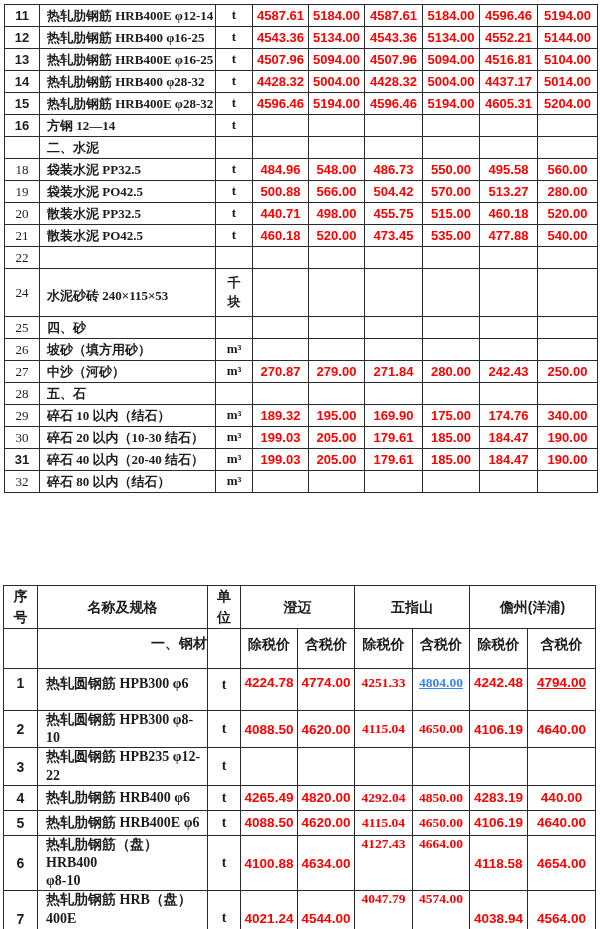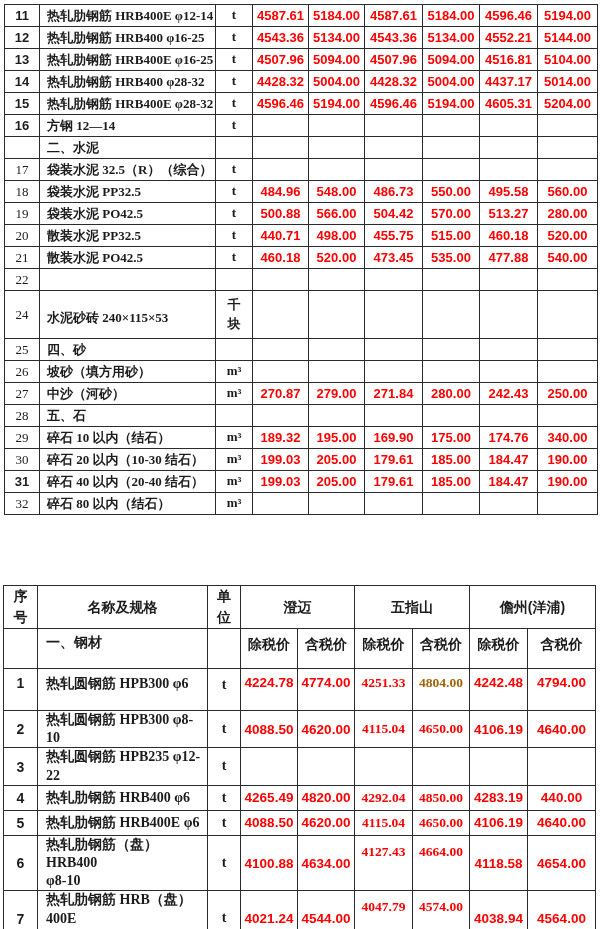--- a/index.html
+++ b/index.html
@@ -30,26 +30,26 @@
   .t2 tr.sub td{vertical-align:top;padding-top:5px;}
   .t2 tr.r1{height:42px;}
   .t2 tr.r1 td{vertical-align:top;padding-top:6px;}
   .t2 tr.two6{height:38px;}
   .t2 tr.two7{height:36px;}
   .t2 td.hc{text-align:center;font-weight:700;font-size:14px;white-space:pre-line;line-height:1.5;}
   .t2 td.no{text-align:center;font-size:14px;}
   .t2 td.no.b{font-weight:700;}
   .t2 td.name{text-align:left;padding-left:8px;font-family:"Liberation Serif","DejaVu Serif",serif;
               font-weight:700;font-size:14px;white-space:pre-line;line-height:1.3;}
-  .t2 td.name.sec{font-family:Liberation Serif, serif;}
+  .t2 td.name.sec{font-family:Liberation Sans, sans-serif;text-align:right;}
   .t2 td.unit{text-align:center;font-family:"Liberation Serif","DejaVu Serif",serif;font-weight:700;
               font-size:14px;white-space:pre-line;line-height:1.45;}
   .t2 td.price{text-align:center;font-weight:700;font-size:13.5px;}
   .t2 td.price.serif{font-family:"Liberation Serif","DejaVu Serif",serif;}
-  .t2 td.price.vt{vertical-align:top;padding-top:8px;}
+  .t2 td.price.vt{vertical-align:top;padding-top:0;}
 </style>
 </head>
 <body>
 
 <table class="t1">
   <colgroup>
     <col style="width:35px">
       <col style="width:176px">
       <col style="width:37px">
     <col style="width:56px">
@@ -123,31 +123,20 @@
         <td class="price" style="color: rgb(254, 0, 0);"></td>
         <td class="price" style="color: rgb(254, 0, 0);"></td>
         <td class="price" style="color: rgb(254, 0, 0);"></td>
         <td class="price" style="color: rgb(254, 0, 0);"></td>
         <td class="price" style="color: rgb(254, 0, 0);"></td>
       </tr>
       <tr>
         <td class="no"></td>
         <td class="name">二、水泥</td>
         <td class="unit"></td>
-        <td class="price" style="color: rgb(254, 0, 0);"></td>
-        <td class="price" style="color: rgb(254, 0, 0);"></td>
-        <td class="price" style="color: rgb(254, 0, 0);"></td>
-        <td class="price" style="color: rgb(254, 0, 0);"></td>
-        <td class="price" style="color: rgb(254, 0, 0);"></td>
-        <td class="price" style="color: rgb(254, 0, 0);"></td>
-      </tr>
-      <tr>
-        <td class="no">17</td>
-        <td class="name">袋装水泥 32.5（R）（综合）</td>
-        <td class="unit">t</td>
         <td class="price" style="color: rgb(254, 0, 0);"></td>
         <td class="price" style="color: rgb(254, 0, 0);"></td>
         <td class="price" style="color: rgb(254, 0, 0);"></td>
         <td class="price" style="color: rgb(254, 0, 0);"></td>
         <td class="price" style="color: rgb(254, 0, 0);"></td>
         <td class="price" style="color: rgb(254, 0, 0);"></td>
       </tr>
       <tr>
         <td class="no">18</td>
         <td class="name">袋装水泥 PP32.5</td>
@@ -340,23 +329,23 @@
       <td class="hc">除税价</td>
       <td class="hc">含税价</td>
     </tr>
   <tr class="r1">
         <td class="no b">1</td>
         <td class="name">热轧圆钢筋 HPB300 φ6</td>
         <td class="unit">t</td>
         <td class="price" style="color: rgb(254, 0, 0);">4224.78</td>
         <td class="price" style="color: rgb(254, 0, 0);">4774.00</td>
         <td class="price serif" style="color: rgb(254, 0, 0);">4251.33</td>
-        <td class="price serif" style="color: #a16207;">4804.00</td>
+        <td class="price serif" style="color: #3b82f6; text-decoration: underline;">4804.00</td>
         <td class="price" style="color: rgb(254, 0, 0);">4242.48</td>
-        <td class="price" style="color: rgb(254, 0, 0);">4794.00</td>
+        <td class="price" style="color: rgb(254, 0, 0); text-decoration: underline;">4794.00</td>
       </tr>
       <tr>
         <td class="no b">2</td>
         <td class="name">热轧圆钢筋 HPB300 φ8-10</td>
         <td class="unit">t</td>
         <td class="price" style="color: rgb(254, 0, 0);">4088.50</td>
         <td class="price" style="color: rgb(254, 0, 0);">4620.00</td>
         <td class="price serif" style="color: rgb(254, 0, 0);">4115.04</td>
         <td class="price serif" style="color: rgb(254, 0, 0);">4650.00</td>
         <td class="price" style="color: rgb(254, 0, 0);">4106.19</td>

